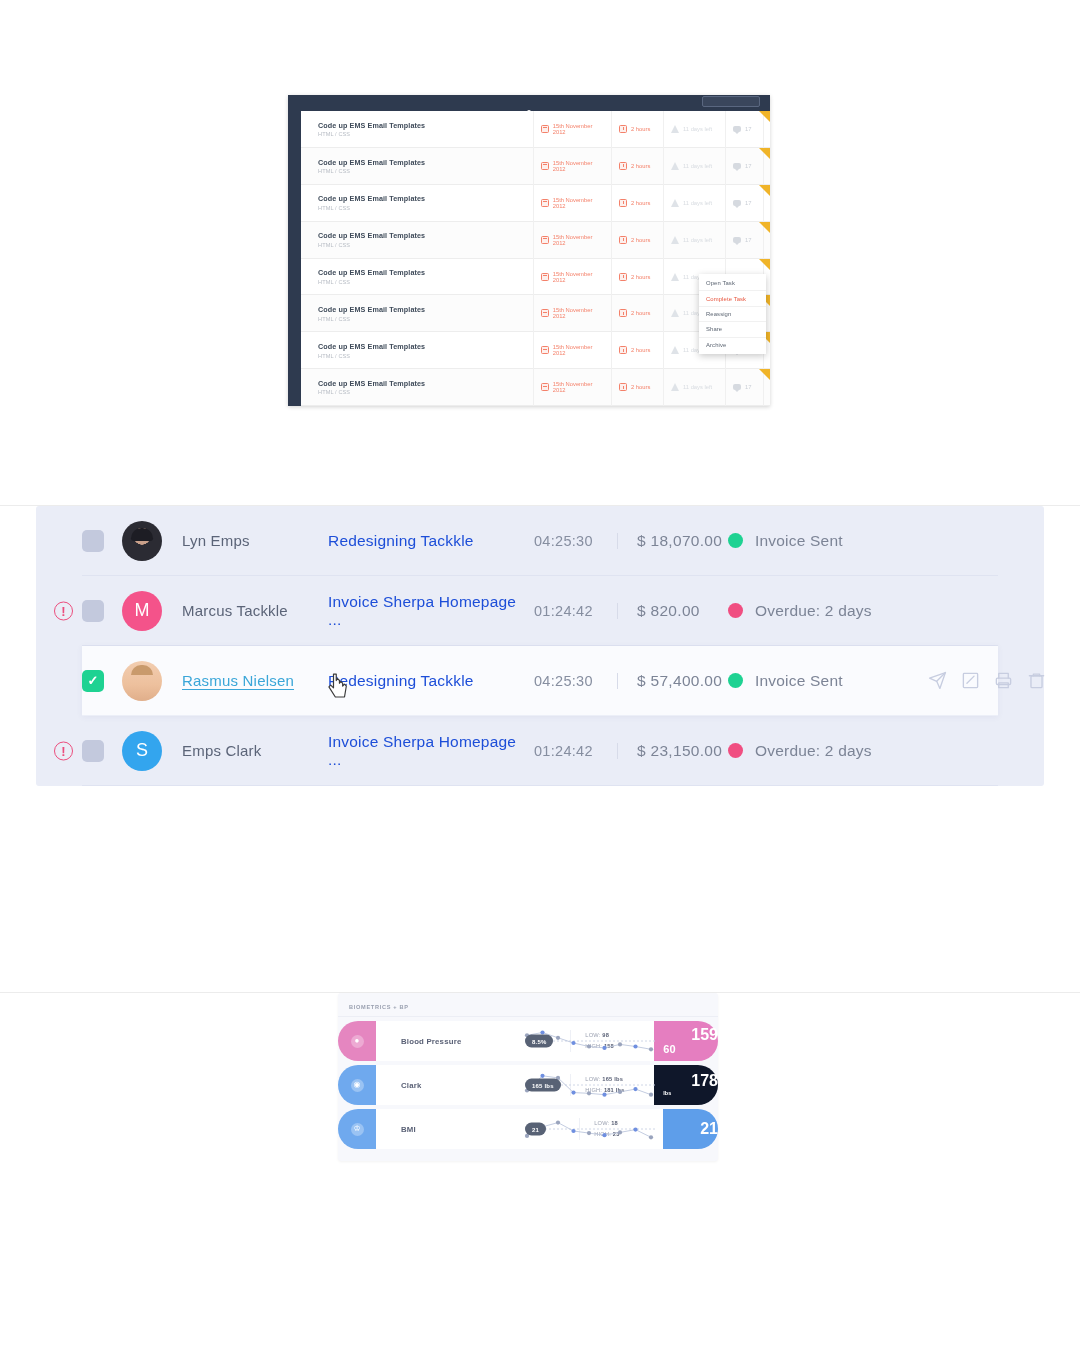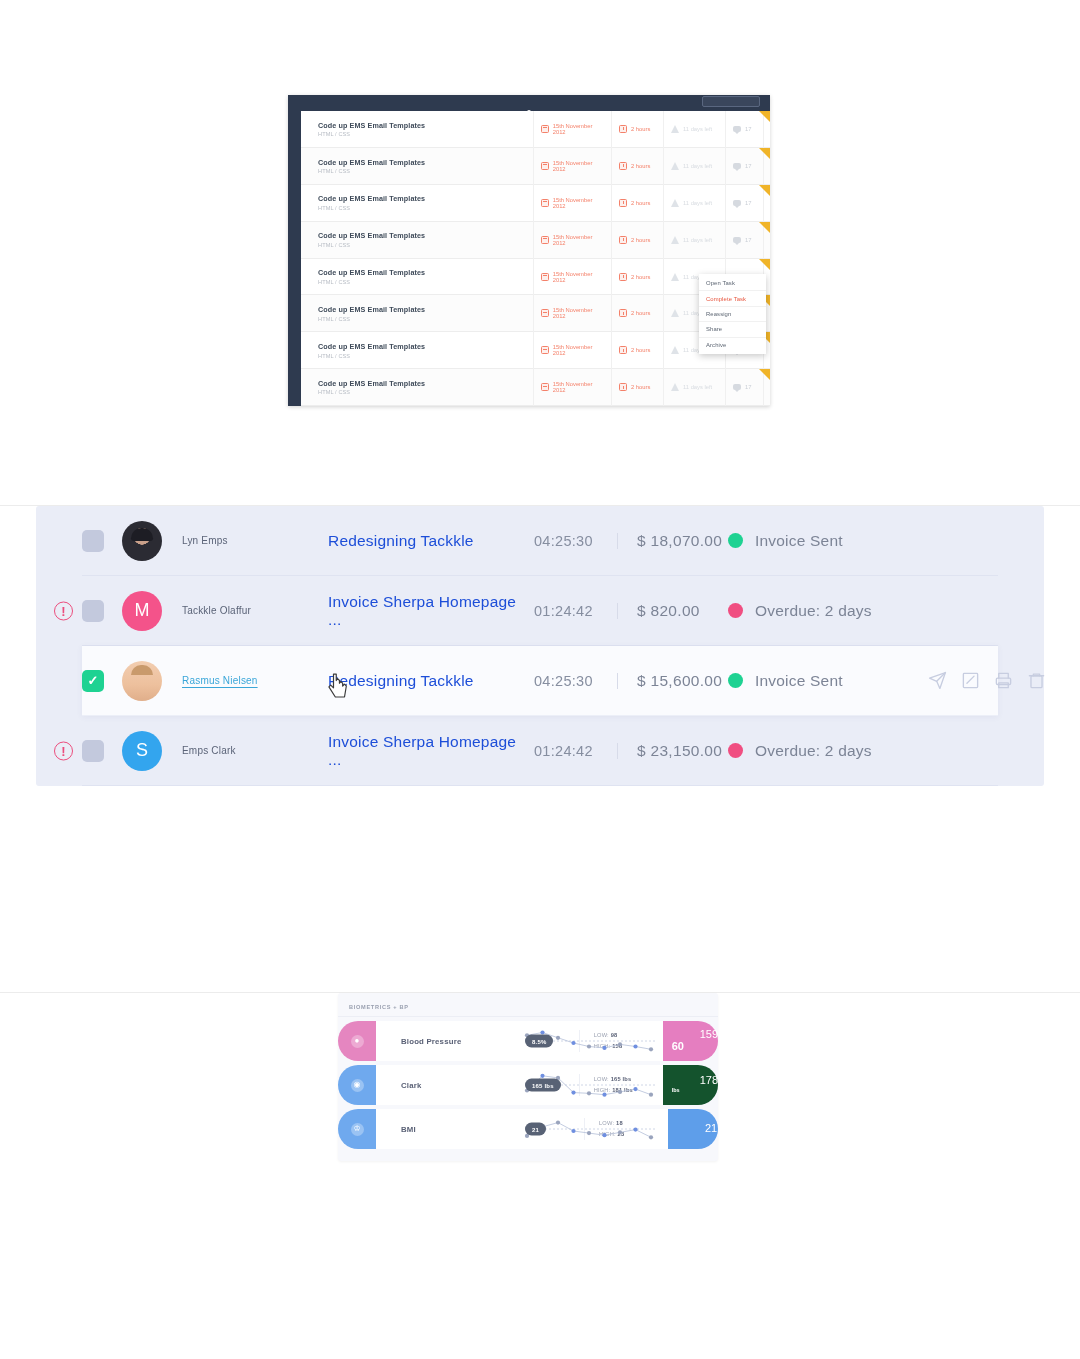--- a/index.html
+++ b/index.html
@@ -180,21 +180,21 @@
     background: linear-gradient(#f2cdb0 0%, #edc09d 60%, #e0ae8a 100%);
   }
   .avatar.photo-ras:after{
     content:""; position:absolute; left:9px; top:4px; width:22px; height:10px;
     border-radius: 11px 11px 0 0; background:#c99a6c;
   }
   .avatar.pink { background: #f4538a; }
   .avatar.blue { background: #33a5ee; }
   .inv-name {
     flex: 0 0 146px;
-    font-size: 10px; color: #5b6478; letter-spacing: .2px;
+    font-size: 15px; color: #5b6478; letter-spacing: .2px;
   }
   .inv-name.link {
     color: #3aa6d8;
     text-decoration: underline;
     text-underline-offset: 3px;
   }
   .inv-project {
     flex: 0 0 206px;
     font-size: 15.5px; color: #1d4ed8; letter-spacing: .2px;
   }
@@ -293,21 +293,21 @@
   .bio-minmax b { color: #5a6176; }
   .bio-value {
     flex: 0 0 50px;
     border-radius: 0 20px 20px 0;
     display: flex; flex-direction: column;
     align-items: center; justify-content: center;
     color: #ffffff;
   }
   .bio-value.pink { background: #e57ec0; }
   .bio-value.blue { background: #5e9eea; }
-  .bio-value .v1 { font-size: 11px; font-weight: normal; line-height: 1.05; margin-left: 28px; }
+  .bio-value .v1 { font-size: 16px; font-weight: bold; line-height: 1.05; margin-left: 28px; }
   .bio-value .v2 { font-size: 11px; font-weight: bold; line-height: 1.05; }
   .bio-value .unit { font-size: 5.5px; font-weight: bold; line-height: 1.4; }
   .bio-value.stack { align-items: flex-start; padding-left: 9px; }
 </style>
 </head>
 <body>
 
 <div class="section-1">
   <div class="task-shot">
     <div class="task-topbar">
@@ -560,21 +560,21 @@
             </svg>
           </span>
         </div>
       </div>
       <div class="inv-row">
         <div class="alert-ico">!</div>
         <div class="chk"></div>
         <div class="avatar pink">
           <span>M</span>
         </div>
-        <div class="inv-name">Tackkle Olaffur</div>
+        <div class="inv-name">Marcus Tackkle</div>
         <div class="inv-project">Invoice Sherpa Homepage ...</div>
         <div class="inv-time">01:24:42</div>
         <div class="inv-amount">$ 820.00</div>
         <div class="inv-status">
           <span class="dot" style="background:#f04e81"></span>
           <span>Overdue: 2 days</span>
         </div>
         <div class="inv-actions">
           <span class="act-ico">
             <svg width="19" height="19" viewBox="0 0 24 24" fill="none" stroke="#c7cde0" stroke-width="1.7" stroke-linecap="round" stroke-linejoin="round">
@@ -605,21 +605,21 @@
         </div>
       </div>
       <div class="inv-row selected">
         <div class="chk on">
           <span class="tick">✓</span>
         </div>
         <div class="avatar photo-ras"></div>
         <div class="inv-name link">Rasmus Nielsen</div>
         <div class="inv-project">Redesigning Tackkle</div>
         <div class="inv-time">04:25:30</div>
-        <div class="inv-amount">$ 15,600.00</div>
+        <div class="inv-amount">$ 57,400.00</div>
         <div class="inv-status">
           <span class="dot" style="background:#1ed292"></span>
           <span>Invoice Sent</span>
         </div>
         <div class="inv-actions">
           <span class="act-ico">
             <svg width="19" height="19" viewBox="0 0 24 24" fill="none" stroke="#c7cde0" stroke-width="1.7" stroke-linecap="round" stroke-linejoin="round">
               <path d="M22 2L11 13"></path>
               <path d="M22 2l-7 20-4-9-9-4 20-7z"></path>
             </svg>
@@ -751,21 +751,21 @@
                 <circle cx="109.0" cy="26.9" r="2.1" fill="#9aa4bd"></circle>
                 <circle cx="124.5" cy="24.1" r="2.1" fill="#6f8fe0"></circle>
                 <circle cx="140.0" cy="29.7" r="2.1" fill="#9aa4bd"></circle>
               </svg>
             </div>
             <div class="bio-minmax">
               <div><span>LOW:</span> <b>165 lbs</b></div>
               <div><span>HIGH:</span> <b>181 lbs</b></div>
             </div>
           </div>
-          <div class="bio-value blue stack" style="background:#14532d">
+          <div class="bio-value blue stack" style="background:#0f172a">
             <span class="v1">178</span>
             <span class="unit">lbs</span>
           </div>
         </div>
         <div class="bio-row">
           <div class="bio-badge-left blue">
             <span class="bio-glyph">♔</span>
           </div>
           <div class="bio-body">
             <div class="bio-label">BMI</div>

